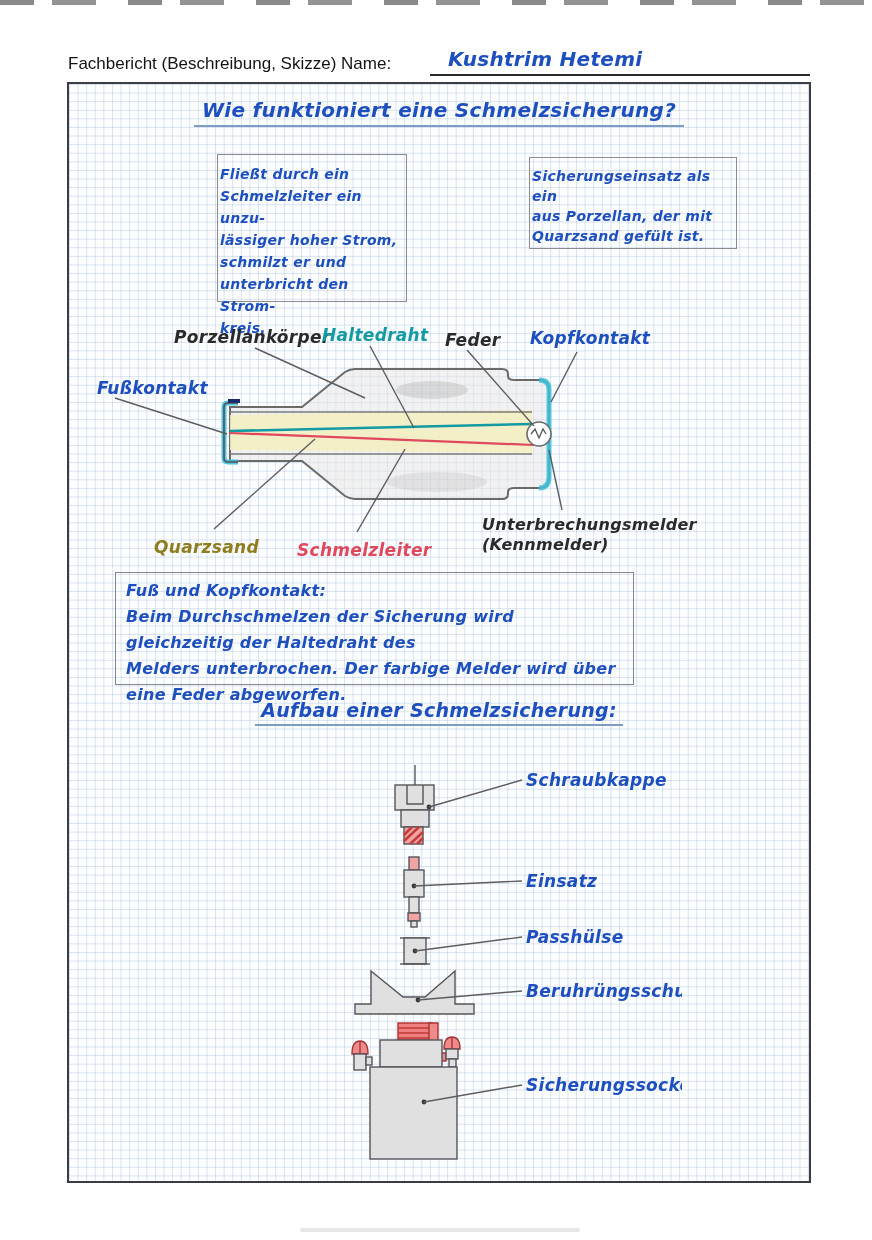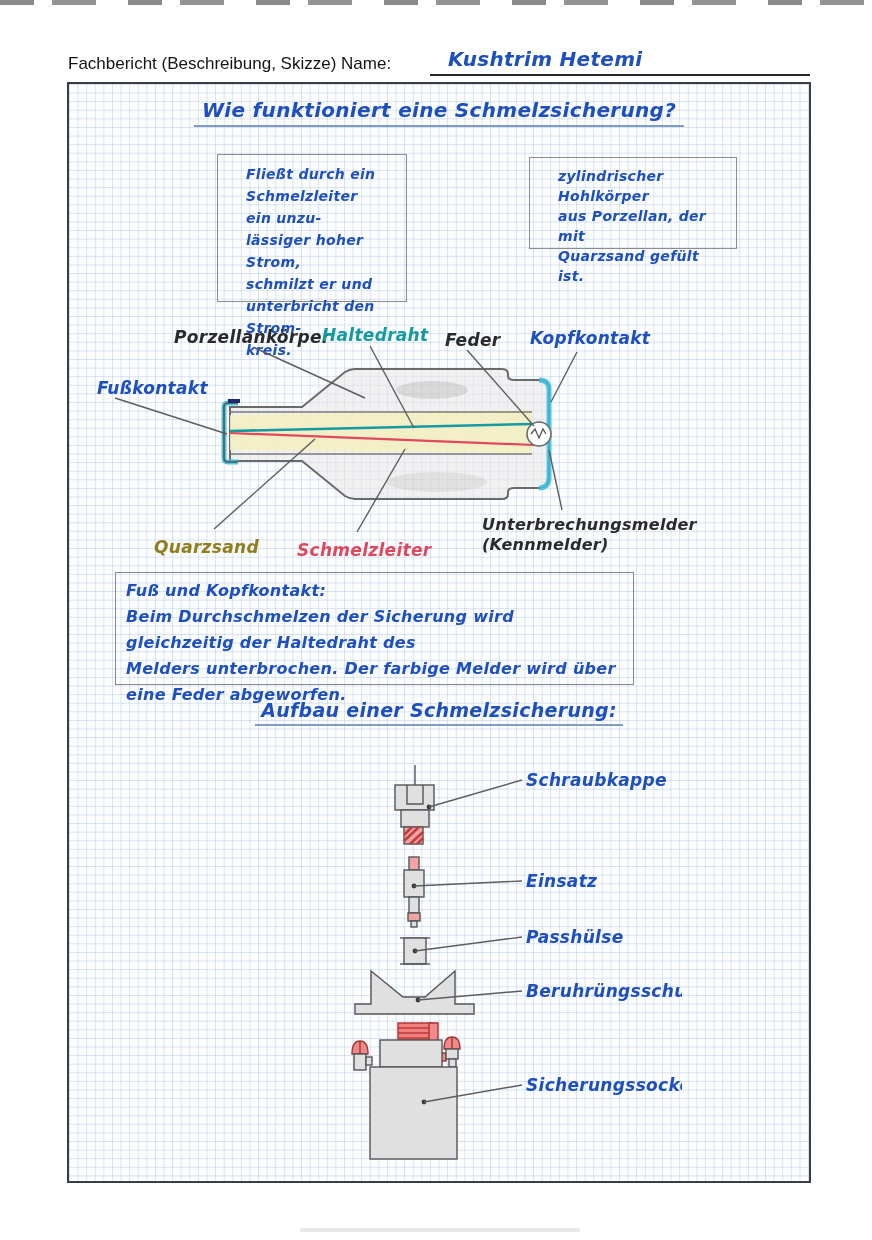--- a/index.html
+++ b/index.html
@@ -13,21 +13,21 @@
   .ink{color:#1d4fbe;}
   .student-name{position:absolute;left:448px;top:47px;font-size:20px;font-weight:bold;}
   .name-underline{position:absolute;left:430px;top:74px;width:380px;height:2px;background:#2a2a2a;}
   .paper{position:absolute;left:67px;top:82px;width:744px;height:1101px;box-sizing:border-box;
     border:2px solid #3c3c44;background-color:#fcfdff;
     background-image:linear-gradient(to right,rgba(125,160,205,.28) 1px,transparent 1px),
                      linear-gradient(to bottom,rgba(125,160,205,.28) 1px,transparent 1px);
     background-size:8.6px 8.6px;}
   .title-wrap{position:absolute;left:0;right:0;top:14px;text-align:center;}
   .page-title{display:inline-block;font-size:20px;font-weight:bold;padding:0 8px 3px 8px;border-bottom:2px solid #7e9cc4;}
-  .note{position:absolute;box-sizing:border-box;border:1.4px solid #8b8b90;padding:8px 28px;
+  .note{position:absolute;box-sizing:border-box;border:1.4px solid #8b8b90;padding:8px 2px;
         font-size:14px;line-height:22px;font-weight:bold;}
   .note-left{left:148px;top:70px;width:190px;height:148px;}
   .note-right{left:460px;top:73px;width:208px;height:92px;line-height:20px;}
   .fuse-svg{position:absolute;left:18px;top:233px;}
   .statement{position:absolute;left:46px;top:488px;width:519px;height:113px;box-sizing:border-box;
     border:1.4px solid #86868c;padding:5px 10px;font-size:16px;line-height:26px;font-weight:bold;}
   .heading-wrap{position:absolute;left:0;right:0;top:607px;text-align:center;margin-top:8px;}
   .section-heading{display:inline-block;font-size:19px;font-weight:bold;padding:0 6px 3px 6px;border-bottom:2px solid #7e9cc4;}
   .assembly-svg{position:absolute;left:263px;top:673px;}
   svg text{font-family:"DejaVu Sans",sans-serif;font-style:italic;font-weight:bold;letter-spacing:.3px;}
@@ -51,21 +51,21 @@
   <div class="note note-left hand ink">
     <div>Fließt durch ein</div>
     <div>Schmelzleiter ein unzu-</div>
     <div>lässiger hoher Strom,</div>
     <div>schmilzt er und</div>
     <div>unterbricht den Strom-</div>
     <div>kreis.</div>
   </div>
 
   <div class="note note-right hand ink">
-    <div>zylindrischer Hohlkörper</div>
+    <div>Sicherungseinsatz als ein</div>
     <div>aus Porzellan, der mit</div>
     <div>Quarzsand gefült ist.</div>
   </div>
 
   <svg class="fuse-svg" width="705" height="250" viewBox="0 0 705 250">
 
     <path d="M143,90 L215,90 L258,55 Q263,52 268,52 L415,52 Q421,52 421,57 L421,59 Q421,63 427,63 L452,63 Q462,63 462,72 L462,160 Q462,171 452,171 L427,171 Q421,171 421,175 L421,177 Q421,182 415,182 L268,182 Q263,182 258,179 L215,144 L143,144 Z" fill="#e7e7e7" fill-opacity="0.55" stroke="#6a6a6a" stroke-width="2"></path>
     <ellipse cx="345" cy="73" rx="36" ry="9" fill="#9a9a9a" opacity="0.28"></ellipse>
     <ellipse cx="350" cy="165" rx="50" ry="10" fill="#9a9a9a" opacity="0.18"></ellipse>
 

